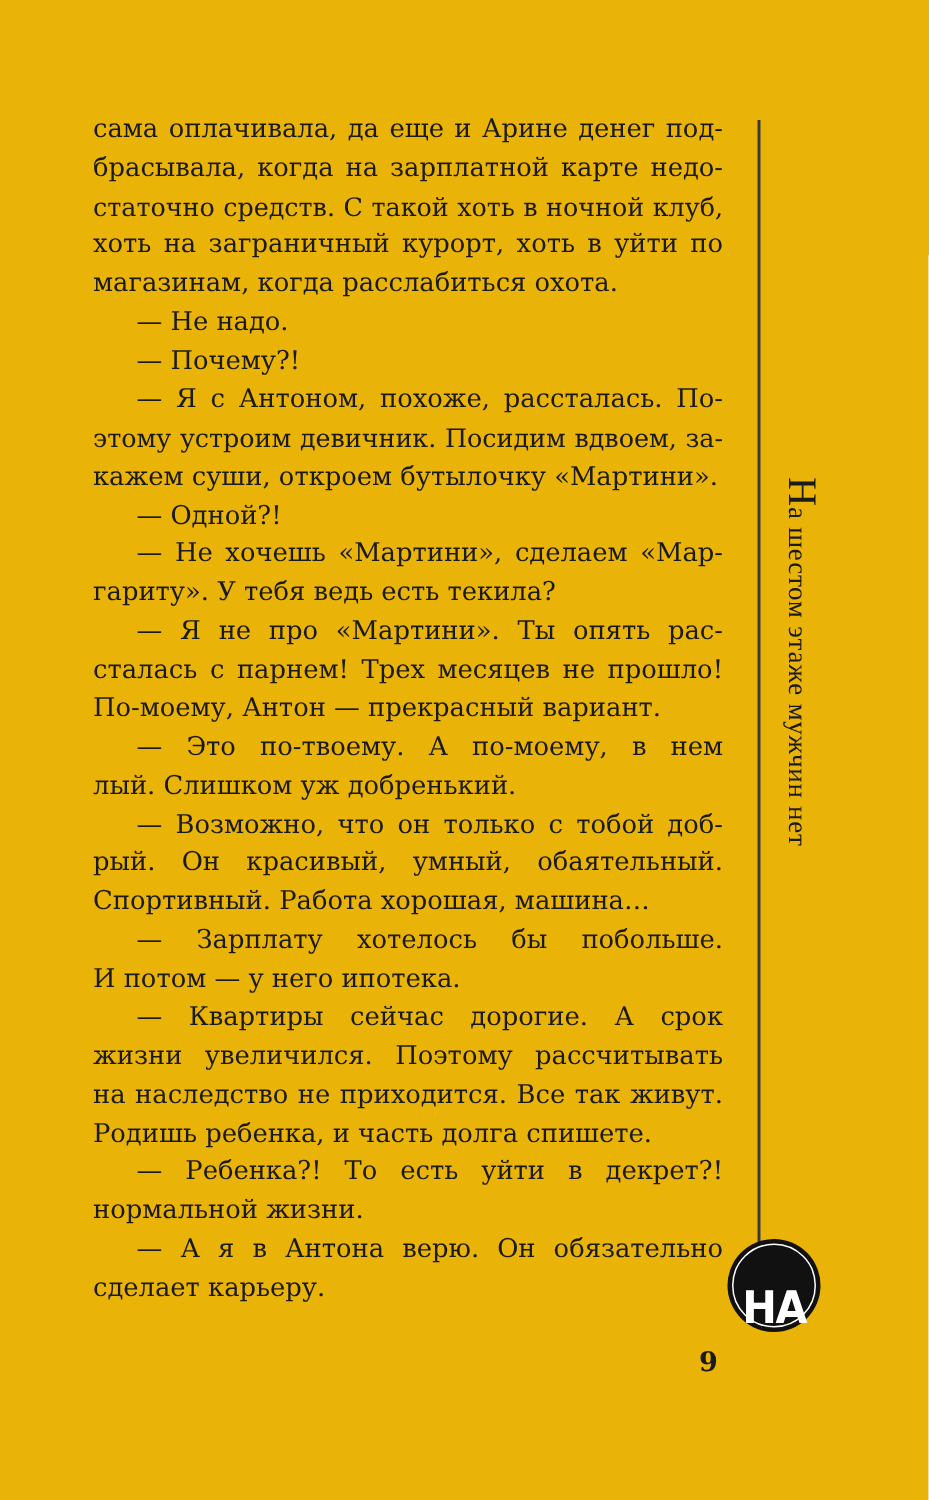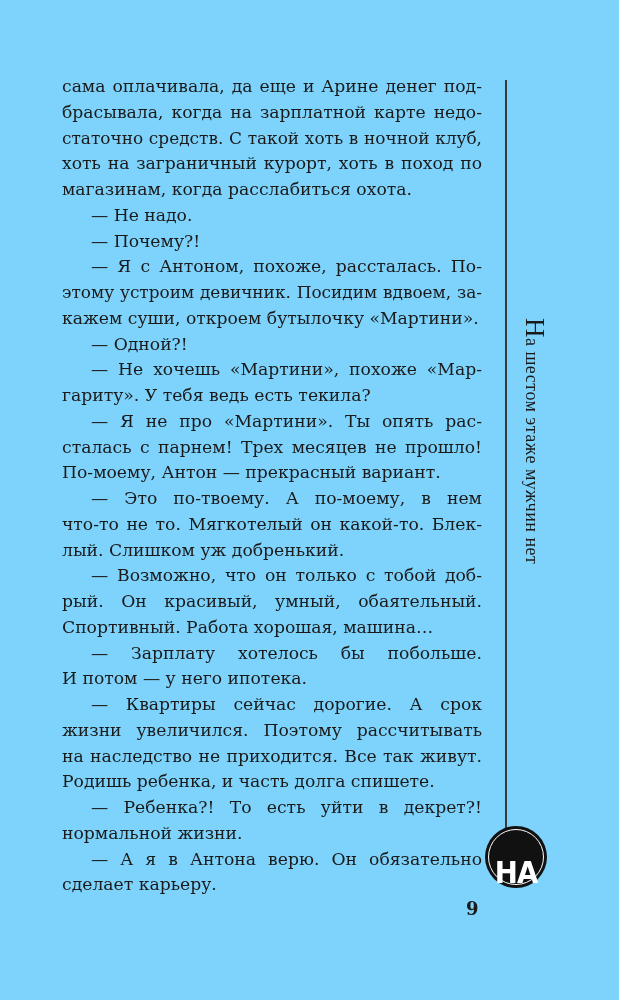--- a/index.html
+++ b/index.html
@@ -12,21 +12,21 @@
       height: 1000px;
       position: relative;
       overflow: hidden;
       font-family: "DejaVu Serif", "Liberation Serif", serif;
       color: #1a1a1a;
     }
     .page {
       position: absolute;
       left: 0; top: 0;
       width: 619px; height: 1000px;
-      background: #7dd3fc;
+      background: #eab308;
     }
     .text-block {
       position: absolute;
       left: 62px;
       top: 74px;
       width: 420px;
     }
     .line {
       height: 25.75px;
       line-height: 25.75px;
@@ -113,35 +113,34 @@
     }
   </style>
 </head>
 <body>
 
 <div class="page">
   <div class="text-block" id="text-block">
       <div class="line">сама оплачивала, да еще и Арине денег под-</div>
       <div class="line">брасывала, когда на зарплатной карте недо-</div>
       <div class="line" style="font-size: 16.9382px;">статочно средств. С такой хоть в ночной клуб,</div>
-      <div class="line">хоть на заграничный курорт, хоть в поход по</div>
+      <div class="line">хоть на заграничный курорт, хоть в уйти по</div>
       <div class="line last">магазинам, когда расслабиться охота.</div>
       <div class="line indent last">— Не надо.</div>
       <div class="line indent last">— Почему?!</div>
       <div class="line indent">— Я с Антоном, похоже, рассталась. По-</div>
       <div class="line" style="font-size: 16.9276px;">этому устроим девичник. Посидим вдвоем, за-</div>
       <div class="line last">кажем суши, откроем бутылочку «Мартини».</div>
       <div class="line indent last">— Одной?!</div>
-      <div class="line indent">— Не хочешь «Мартини», похоже «Мар-</div>
+      <div class="line indent">— Не хочешь «Мартини», сделаем «Мар-</div>
       <div class="line last">гариту». У тебя ведь есть текила?</div>
       <div class="line indent">— Я не про «Мартини». Ты опять рас-</div>
       <div class="line">сталась с парнем! Трех месяцев не прошло!</div>
       <div class="line last">По-моему, Антон — прекрасный вариант.</div>
       <div class="line indent">— Это по-твоему. А по-моему, в нем</div>
-      <div class="line">что-то не то. Мягкотелый он какой-то. Блек-</div>
       <div class="line last">лый. Слишком уж добренький.</div>
       <div class="line indent">— Возможно, что он только с тобой доб-</div>
       <div class="line">рый. Он красивый, умный, обаятельный.</div>
       <div class="line last">Спортивный. Работа хорошая, машина…</div>
       <div class="line indent">— Зарплату хотелось бы побольше.</div>
       <div class="line last">И потом — у него ипотека.</div>
       <div class="line indent">— Квартиры сейчас дорогие. А срок</div>
       <div class="line">жизни увеличился. Поэтому рассчитывать</div>
       <div class="line">на наследство не приходится. Все так живут.</div>
       <div class="line last">Родишь ребенка, и часть долга спишете.</div>

